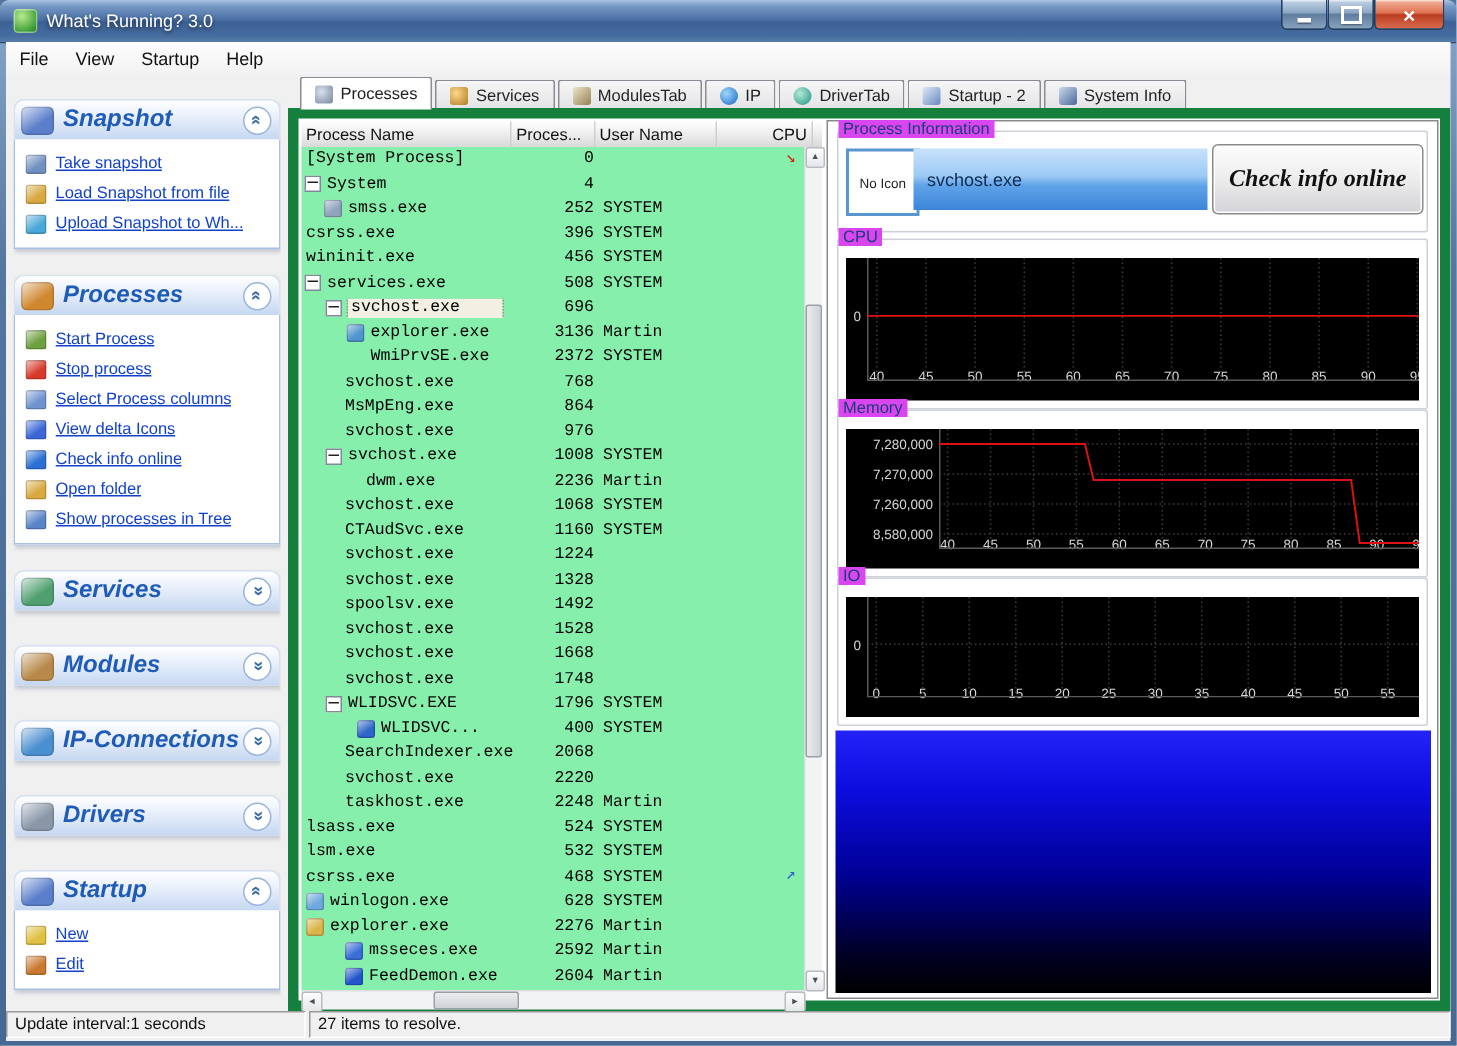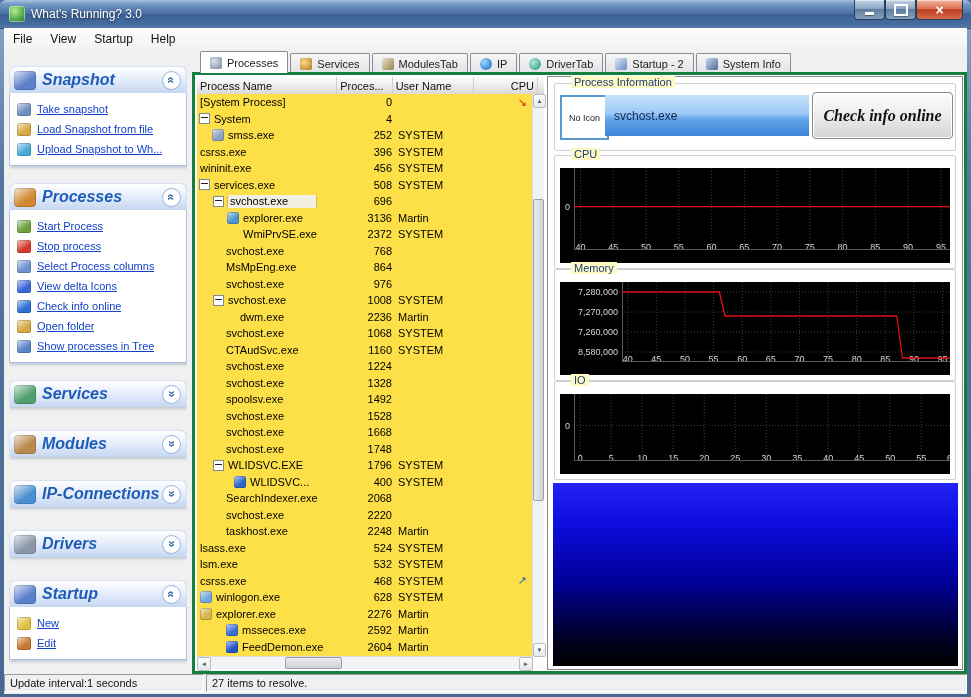--- a/index.html
+++ b/index.html
@@ -47,30 +47,30 @@
 .ti{width:12px;height:12px;border-radius:2px;flex:none;}
 .i-processes-tab-icon{background:radial-gradient(circle at 35% 35%,#d8e0ec,#76879f);}
 .i-services-tab-icon{background:radial-gradient(circle at 35% 35%,#ffd98a,#b07a22);}
 .i-modules-tab-icon{background:linear-gradient(135deg,#ece4cc,#94824f);}
 .i-ip-tab-icon{border-radius:50%;background:radial-gradient(circle at 35% 35%,#9fd8ff,#1565c0);}
 .i-driver-tab-icon{border-radius:50%;background:radial-gradient(circle at 35% 35%,#b2ecd6,#1f8f80);}
 .i-startup-tab-icon{background:linear-gradient(135deg,#dde8f8,#6a8ac0);}
 .i-system-info-tab-icon{background:linear-gradient(135deg,#cbd9e8,#49699a);}
 
 
-.content{position:absolute;left:188px;top:22px;right:0;bottom:0;background:#fff;border:3px solid #15803d;z-index:2;}
+.content{position:absolute;left:188px;top:22px;right:0;bottom:0;background:#fff;border:7px solid #15803d;z-index:2;}
 
 
 .table-panel{position:absolute;left:2px;top:2px;width:347px;height:592px;}
 .thead{position:absolute;left:0;right:0;top:0;height:17px;display:flex;background:linear-gradient(180deg,#ffffff,#ebebeb 55%,#d9d9d9);border-bottom:1px solid #b4b4b4;}
 .th{font-size:11px;color:#111;padding:1px 3px;border-right:1px solid #cfcfcf;display:flex;align-items:center;overflow:hidden;white-space:nowrap;}
 .th.right{justify-content:flex-end;}
 .w-name{width:143px;}.w-pid{width:52px;}.w-user{width:80px;}.w-cpu{width:61px;}
 .th-fill{flex:1;border-right:none;}
-.tbody{position:absolute;left:0;right:11px;top:17px;bottom:12px;overflow:hidden;background:#fde047;}
+.tbody{position:absolute;left:0;right:11px;top:17px;bottom:12px;overflow:hidden;background:#86efac;font-family:Liberation Mono, monospace;}
 .trow{display:flex;height:16.5px;align-items:center;font-size:11px;color:#000;white-space:nowrap;}
 .td-name{width:143px;display:flex;align-items:center;overflow:hidden;flex:none;}
 .indent{flex:none;display:inline-block;height:1px;}
 .expbox{width:9px;height:9px;border:1px solid #7f8a99;background:#fff;position:relative;flex:none;margin-right:4px;}
 .expbox::after{content:"";position:absolute;left:1px;right:1px;top:3px;height:1px;background:#222;}
 .rowicon{width:12px;height:12px;border-radius:2px;flex:none;margin-right:4px;background-image:linear-gradient(145deg,rgba(255,255,255,.7),rgba(255,255,255,0) 60%);box-shadow:inset 0 0 0 1px rgba(0,0,0,.2);}
 .nametext{overflow:hidden;text-overflow:ellipsis;}
 .selname{background:#f1f0e3;outline:1px dotted #9a9887;padding:0 28px 1px 2px;}
 .td-pid{width:52px;text-align:right;padding-right:3px;flex:none;}
 .td-user{width:80px;padding-left:3px;flex:none;overflow:hidden;}
@@ -86,21 +86,21 @@
 .vscroll .sarrow{height:12px;width:11px;}
 .hscroll .sarrow{width:12px;height:12px;}
 .strack{position:relative;flex:1;}
 .sthumb{position:absolute;background:linear-gradient(90deg,#ececee,#cfd2d6);border:1px solid #9aa0a8;border-radius:2px;}
 .vthumb{left:0;right:0;top:17%;height:56%;}
 .hthumb{top:0;bottom:0;left:24%;width:18%;background:linear-gradient(180deg,#ececee,#cfd2d6);}
 
 
 .right-panel{position:absolute;left:352px;top:1px;right:1px;bottom:1px;background:#fff;border:1px solid #8a8a8a;}
 .groupbox{position:absolute;left:6px;right:6px;border:1px solid #cdd2d8;border-radius:2px;box-shadow:inset 0 0 0 1px #fdfdfd;}
-.gb-label{position:absolute;top:-8px;left:16px;background:#fef9c3;padding:0 3px;font-size:11px;color:#1c3d7a;z-index:2;}
+.gb-label{position:absolute;top:-8px;left:0;background:#d946ef;padding:0 3px;font-size:11px;color:#1c3d7a;z-index:2;}
 .proc-info{top:6px;height:66px;}
 .noicon{position:absolute;left:5px;top:11px;width:45px;height:41px;background:#fff;border:2px solid #5a96d0;font-size:9px;display:flex;align-items:center;justify-content:center;color:#222;}
 .procname{position:absolute;left:50px;top:11px;right:146px;height:41px;background:linear-gradient(180deg,#c8e2fb 0%,#9cc9f5 45%,#5fa3e8 60%,#3c85d8 100%);display:flex;align-items:center;padding-left:9px;font-size:12px;color:#0d2a52;}
 .check-btn{position:absolute;right:2px;top:8px;width:141px;height:47px;border:1px solid #8a8a8a;border-radius:4px;background:linear-gradient(180deg,#fdfdfd,#ececec 50%,#d4d4d8);font-family:"Liberation Serif",serif;font-style:italic;font-weight:600;font-size:16px;color:#111;box-shadow:inset 0 0 0 1px #fff;cursor:pointer;}
 .graph.g0{top:78px;height:112px;}
 .graph.g1{top:192px;height:110px;}
 .graph.g2{top:304px;height:97px;}
 .graph-area{position:absolute;left:5px;right:5px;top:12px;bottom:5px;background:#000;overflow:hidden;}
 .xlab{position:absolute;bottom:11px;width:24px;text-align:center;font-size:9px;color:#d8d8d8;}
 .ylab{position:absolute;left:0;text-align:right;font-size:9px;color:#d8d8d8;}

